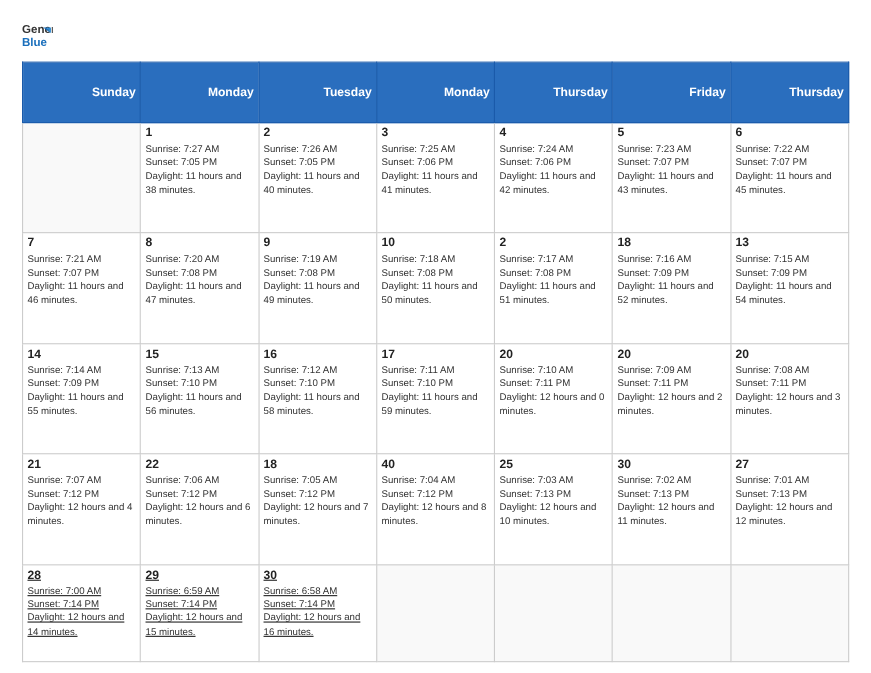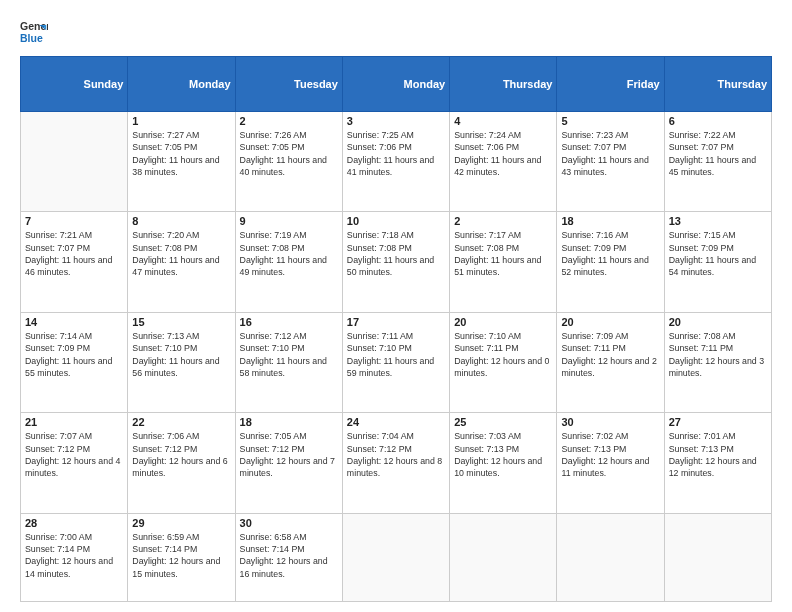--- a/index.html
+++ b/index.html
@@ -81,20 +81,21 @@
       line-height: 1.4;
     }
     .empty-cell {
       background: #f9f9f9;
     }
     .week-row td {
       height: 82px;
     }
     .last-row td {
       height: 72px;
+      text-decoration: underline;
     }
   </style>
 </head>
 <body>
 
 <div class="page">
   <div class="header">
     <div class="logo">
       <svg class="logo-icon" viewBox="0 0 32 32">
         <text x="0" y="14" font-size="12" font-weight="bold" fill="#333">General</text>
@@ -216,21 +217,21 @@
           </td>
           <td>
             <span class="cell-day">22</span>
             <div class="cell-info">Sunrise: 7:06 AM<br>Sunset: 7:12 PM<br>Daylight: 12 hours and 6 minutes.</div>
           </td>
           <td>
             <span class="cell-day">18</span>
             <div class="cell-info">Sunrise: 7:05 AM<br>Sunset: 7:12 PM<br>Daylight: 12 hours and 7 minutes.</div>
           </td>
           <td>
-            <span class="cell-day">24</span>
+            <span class="cell-day">40</span>
             <div class="cell-info">Sunrise: 7:04 AM<br>Sunset: 7:12 PM<br>Daylight: 12 hours and 8 minutes.</div>
           </td>
           <td>
             <span class="cell-day">25</span>
             <div class="cell-info">Sunrise: 7:03 AM<br>Sunset: 7:13 PM<br>Daylight: 12 hours and 10 minutes.</div>
           </td>
           <td>
             <span class="cell-day">30</span>
             <div class="cell-info">Sunrise: 7:02 AM<br>Sunset: 7:13 PM<br>Daylight: 12 hours and 11 minutes.</div>
           </td>

